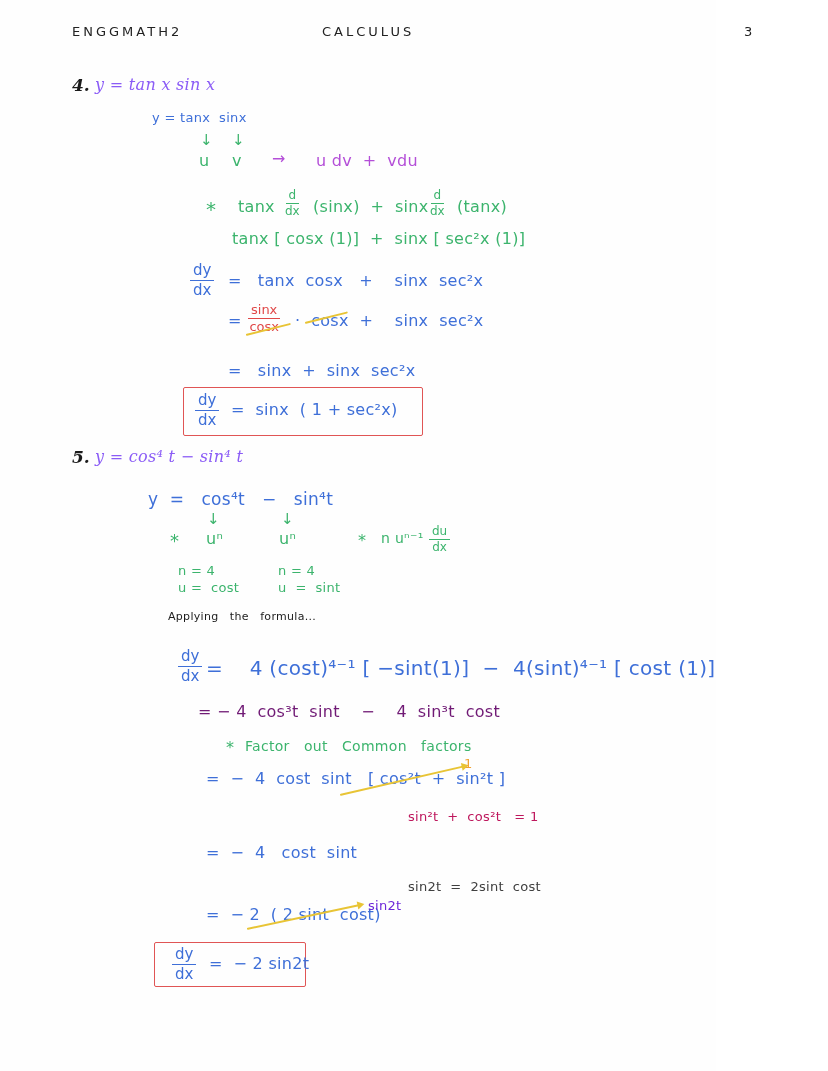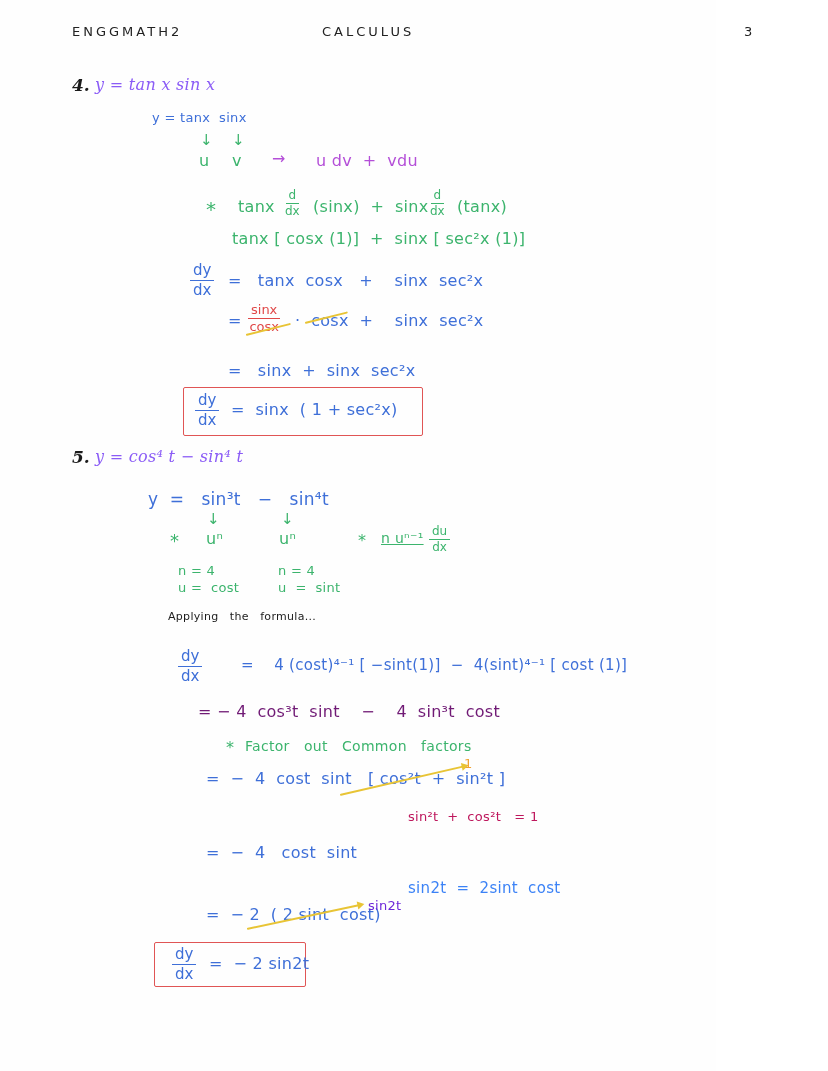--- a/index.html
+++ b/index.html
@@ -80,53 +80,53 @@
       <div class="cancel" style="width: 44px; transform: rotate(-14deg); left: 305px; top: 322px; color: rgb(232, 196, 53);"></div>
       <span class="hw" style="left: 228px; top: 362px; color: rgb(62, 111, 216);">=   sinx  +  sinx  sec²x</span>
       <div class="ansbox" style="width: 240px; height: 49px; left: 183px; top: 387px;"></div>
       <span class="frac" style="left: 195px; top: 392px; color: rgb(62, 111, 216); font-size: 15px;">
         <span class="top">dy</span>
         <span class="bot">dx</span>
       </span>
       <span class="hw" style="left: 231px; top: 401px; color: rgb(62, 111, 216);">=  sinx  ( 1 + sec²x)</span>
       <div class="pnum" style="left: 72px; top: 447px;">5.</div>
       <div class="pstmt" style="left: 95px; top: 447px;">y = cos⁴ t − sin⁴ t</div>
-      <span class="hw" style="left: 148px; top: 490px; color: rgb(62, 111, 216); font-size: 17px;">y  =   sin³t   −   sin⁴t</span>
+      <span class="hw" style="left: 148px; top: 490px; color: rgb(62, 111, 216); font-size: 17px;">y  =   cos⁴t   −   sin⁴t</span>
       <span class="hw" style="left: 207px; top: 511px; color: rgb(60, 180, 109); font-size: 15px;">↓</span>
       <span class="hw" style="left: 281px; top: 511px; color: rgb(60, 180, 109); font-size: 15px;">↓</span>
       <span class="hw" style="left: 170px; top: 531px; color: rgb(60, 180, 109); font-size: 18px;">*</span>
       <span class="hw" style="left: 206px; top: 530px; color: rgb(60, 180, 109);">uⁿ</span>
       <span class="hw" style="left: 279px; top: 530px; color: rgb(60, 180, 109);">uⁿ</span>
       <span class="hw" style="left: 358px; top: 532px; color: rgb(60, 180, 109); font-size: 16px;">*</span>
-      <span class="hw" style="left: 381px; top: 530px; color: rgb(60, 180, 109); font-size: 14px; text-decoration: underline;">n uⁿ⁻¹</span>
+      <span class="hw" style="left: 381px; top: 530px; color: rgb(60, 180, 109); font-size: 14px;">n uⁿ⁻¹</span>
       <span class="frac" style="left: 429px; top: 525px; color: rgb(60, 180, 109); font-size: 12px;">
         <span class="top">du</span>
         <span class="bot">dx</span>
       </span>
       <span class="hw" style="left: 178px; top: 564px; color: rgb(60, 180, 109); font-size: 13px;">n = 4</span>
       <span class="hw" style="left: 278px; top: 564px; color: rgb(60, 180, 109); font-size: 13px;">n = 4</span>
       <span class="hw" style="left: 178px; top: 581px; color: rgb(60, 180, 109); font-size: 13px;">u =  cost</span>
       <span class="hw" style="left: 278px; top: 581px; color: rgb(60, 180, 109); font-size: 13px;">u  =  sint</span>
       <span class="hw" style="left: 168px; top: 611px; color: rgb(28, 28, 28); font-size: 11px;">Applying   the   formula...</span>
       <span class="frac" style="left: 178px; top: 648px; color: rgb(62, 111, 216); font-size: 15px;">
         <span class="top">dy</span>
         <span class="bot">dx</span>
       </span>
-      <span class="hw" style="left: 206px; top: 657px; color: rgb(62, 111, 216); font-size: 15px; margin-left: 35px;">=    4 (cost)⁴⁻¹ [ −sint(1)]  −  4(sint)⁴⁻¹ [ cost (1)]</span>
+      <span class="hw" style="left: 206px; top: 657px; color: rgb(62, 111, 216); font-size: 20px;">=    4 (cost)⁴⁻¹ [ −sint(1)]  −  4(sint)⁴⁻¹ [ cost (1)]</span>
       <span class="hw" style="left: 198px; top: 703px; color: #701a75;">= − 4  cos³t  sint    −    4  sin³t  cost</span>
       <span class="hw" style="left: 226px; top: 739px; color: rgb(60, 180, 109); font-size: 16px;">*</span>
       <span class="hw" style="left: 245px; top: 738px; color: rgb(60, 180, 109); font-size: 14px;">Factor   out   Common   factors</span>
       <span class="hw" style="left: 206px; top: 770px; color: rgb(62, 111, 216);">=  −  4  cost  sint   [ cos²t  +  sin²t ]</span>
       <div class="cancel" style="width: 126px; transform: rotate(-13deg); left: 340px; top: 794px; color: rgb(232, 196, 53);">
         <span class="head"></span>
       </div>
       <span class="hw" style="left: 464px; top: 757px; color: rgb(240, 162, 50); font-size: 13px;">1</span>
       <span class="hw" style="left: 408px; top: 810px; color: #be185d; font-size: 13px;">sin²t  +  cos²t   = 1</span>
       <span class="hw" style="left: 206px; top: 844px; color: rgb(62, 111, 216);">=  −  4   cost  sint</span>
-      <span class="hw" style="left: 408px; top: 880px; color: #3b82f6; font-size: 15px;">sin2t  =  2sint  cost</span>
+      <span class="hw" style="left: 408px; top: 880px; color: #404040; font-size: 13px;">sin2t  =  2sint  cost</span>
       <span class="hw" style="left: 206px; top: 906px; color: rgb(62, 111, 216);">=  − 2  ( 2 sint  cost)</span>
       <div class="cancel" style="width: 114px; transform: rotate(-12deg); left: 247px; top: 928px; color: rgb(232, 196, 53);">
         <span class="head"></span>
       </div>
       <span class="hw" style="left: 368px; top: 899px; color: #6d28d9; font-size: 13px;">sin2t</span>
       <div class="ansbox" style="width: 152px; height: 45px; left: 154px; top: 942px;"></div>
       <span class="frac" style="left: 172px; top: 946px; color: rgb(62, 111, 216); font-size: 15px;">
         <span class="top">dy</span>
         <span class="bot">dx</span>
       </span>

